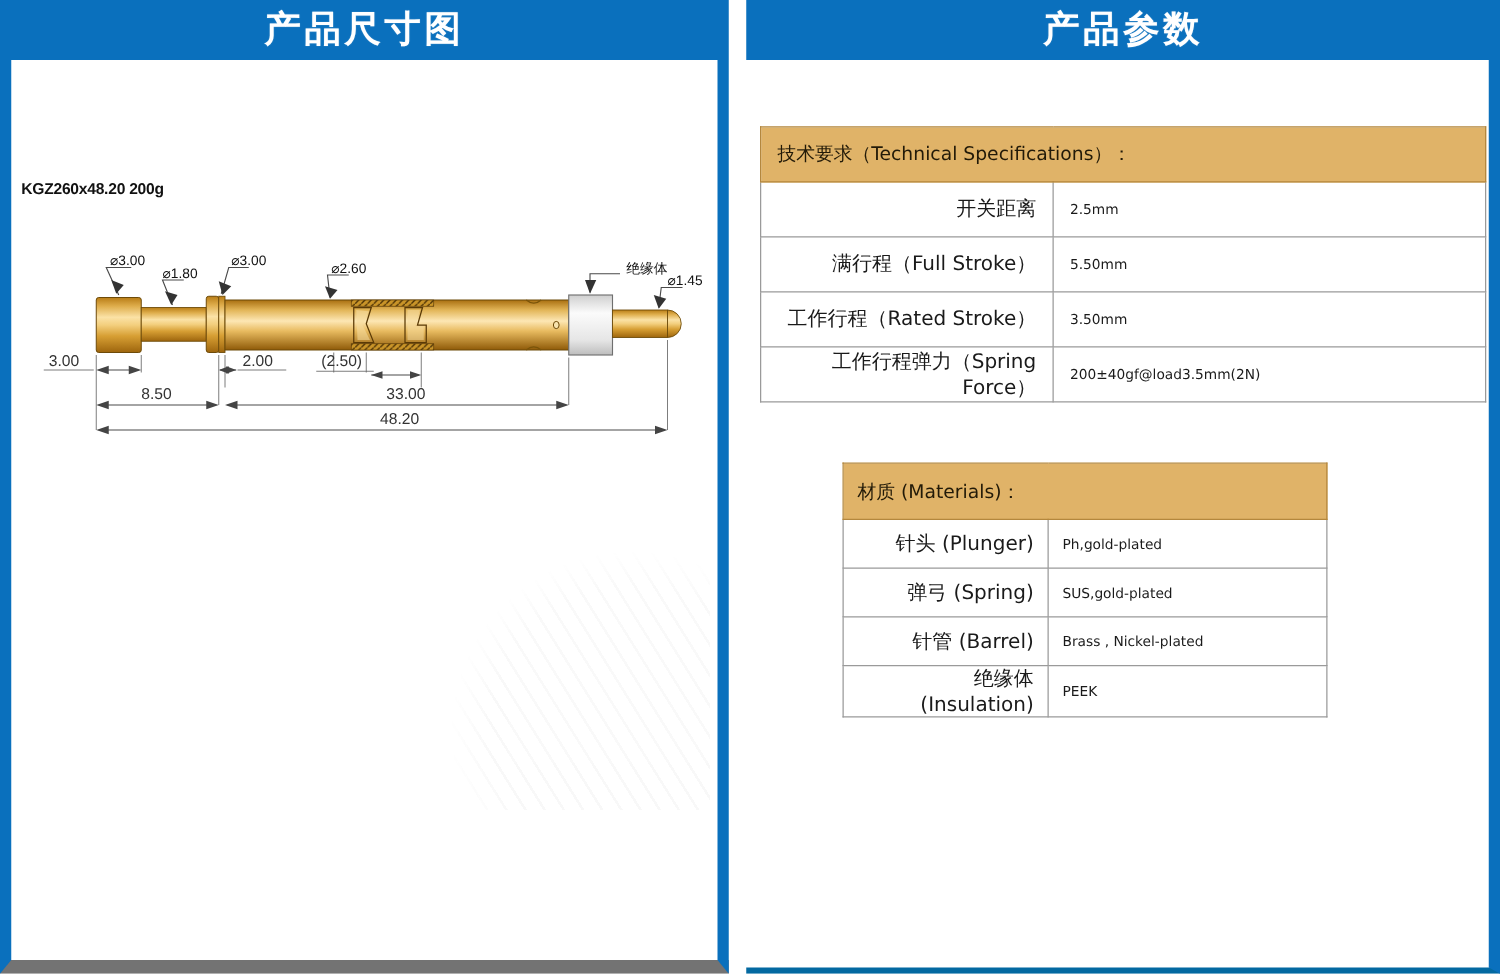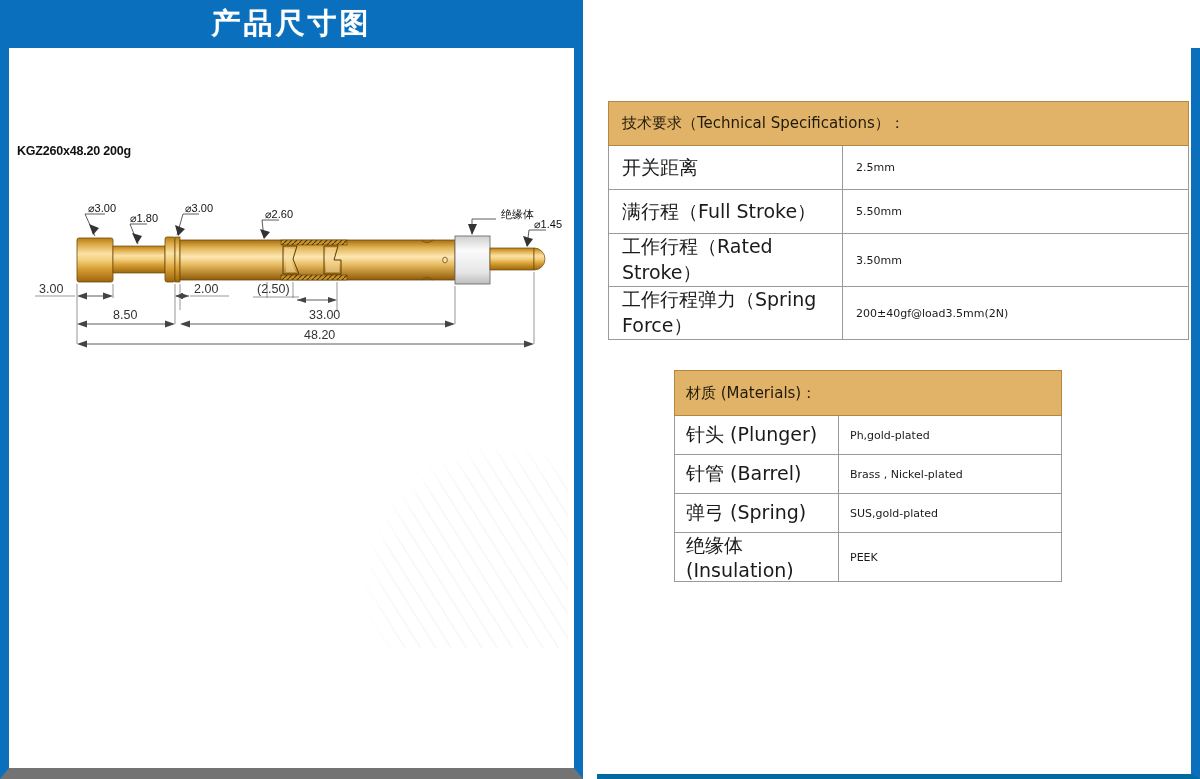--- a/index.html
+++ b/index.html
@@ -47,39 +47,42 @@
   .lnthin{stroke:#6a6a6a;stroke-width:.7;fill:none;}
 
   
   .tbl{position:absolute;border-collapse:collapse;background:#fff;
        table-layout:fixed;}
   .tbl td{border:1px solid #9a9a9a;padding:0 13px;vertical-align:middle;
           color:#1a1a1a;font-size:14.5px;
           font-family:"DejaVu Sans","Liberation Sans",sans-serif;}
   .tbl .hd{background:#e0b368;border:1px solid #b4873d;height:47px;
            font-size:15px;color:#221a08;}
-  .tbl .lbl-cell{font-size:19px;}
+  .tbl .lbl-cell{font-size:16px;text-align:right;}
   .tbl .val-cell{font-size:11px;margin-left:16px;}
 
   #spec-table{left:11px;top:53px;width:581px;}
   #spec-table .c1{width:234px;}
   #spec-table td{height:43px;}
 
   #mat-table{left:77px;top:322px;width:388px;}
   #mat-table .c1{width:164px;}
   #mat-table td{height:38px;padding:0 11px;}
   #mat-table .hd{height:44px;}
 </style>
 </head>
 <body>
 
 <div class="stage">
 
   <div class="hdr hdr-left">
     <span class="hdr-title">产品尺寸图</span>
+  </div>
+  <div class="hdr hdr-right">
+    <span class="hdr-title">产品参数</span>
   </div>
 
   <div class="panel-left">
 
     <div class="watermark"></div>
 
     <div class="draw-wrap">
 
       <div class="part-code">KGZ260x48.20 200g</div>
 
@@ -245,27 +248,27 @@
         </colgroup>
       <tbody>
         <tr>
           <td class="hd" colspan="2">材质 (Materials)：</td>
         </tr>
         <tr>
           <td class="lbl-cell">针头 (Plunger)</td>
           <td class="val-cell">Ph,gold-plated</td>
         </tr>
         <tr>
+          <td class="lbl-cell">弹弓 (Spring)</td>
+          <td class="val-cell">SUS,gold-plated</td>
+        </tr>
+        <tr>
           <td class="lbl-cell">针管 (Barrel)</td>
           <td class="val-cell">Brass , Nickel-plated</td>
         </tr>
         <tr>
-          <td class="lbl-cell">弹弓 (Spring)</td>
-          <td class="val-cell">SUS,gold-plated</td>
-        </tr>
-        <tr>
           <td class="lbl-cell">绝缘体 (Insulation)</td>
           <td class="val-cell">PEEK</td>
         </tr>
       </tbody>
     </table>
   </div>
 </div>
 
 </body></html>

